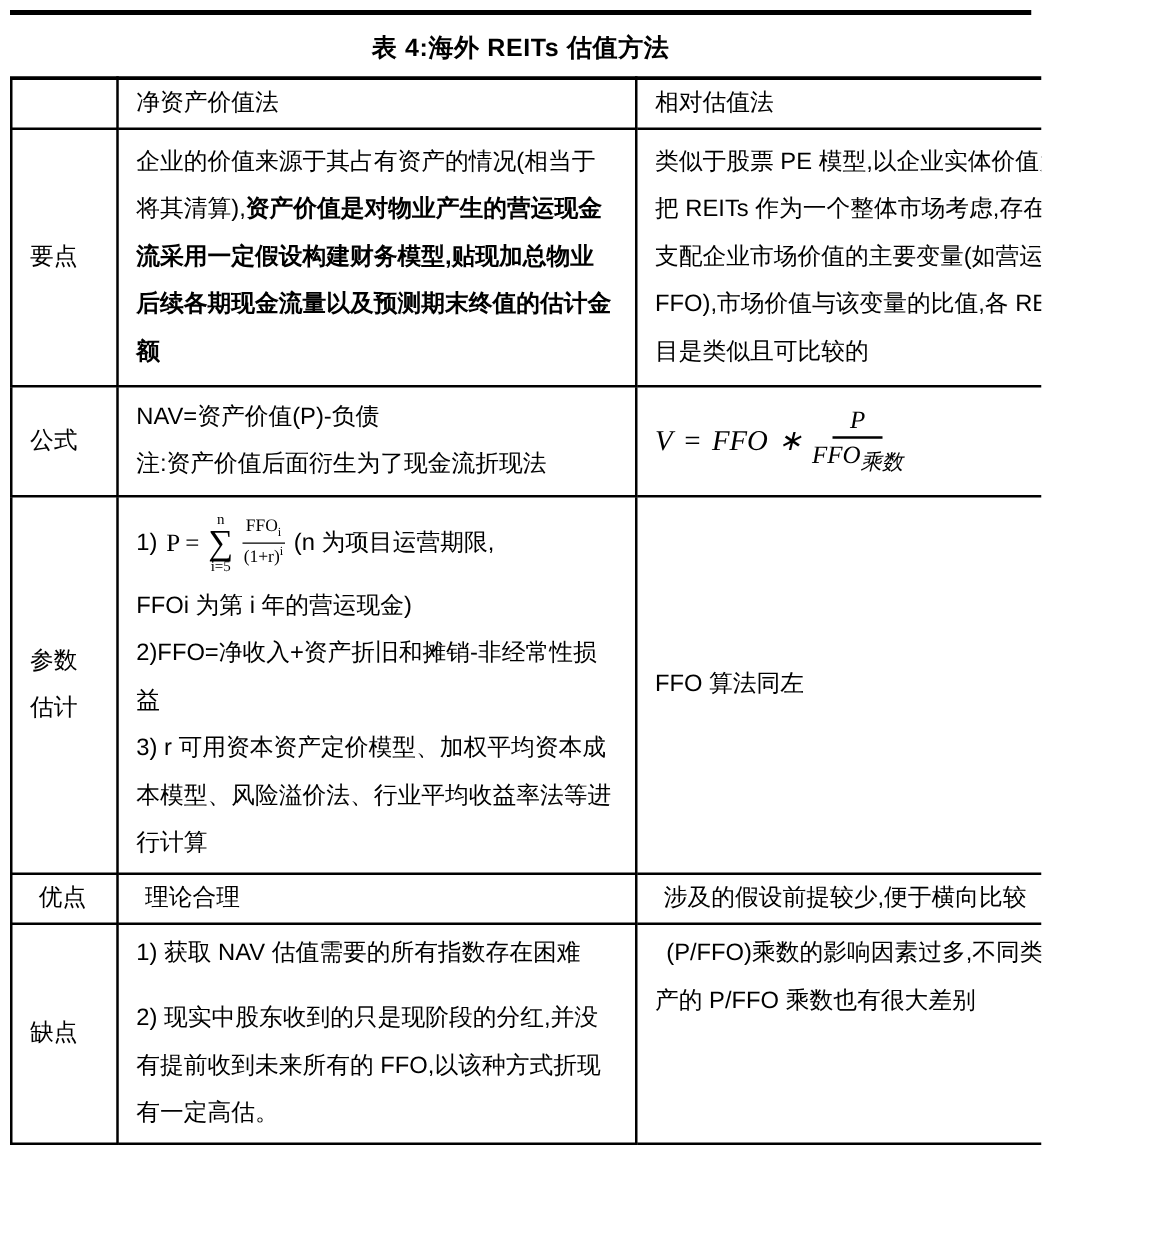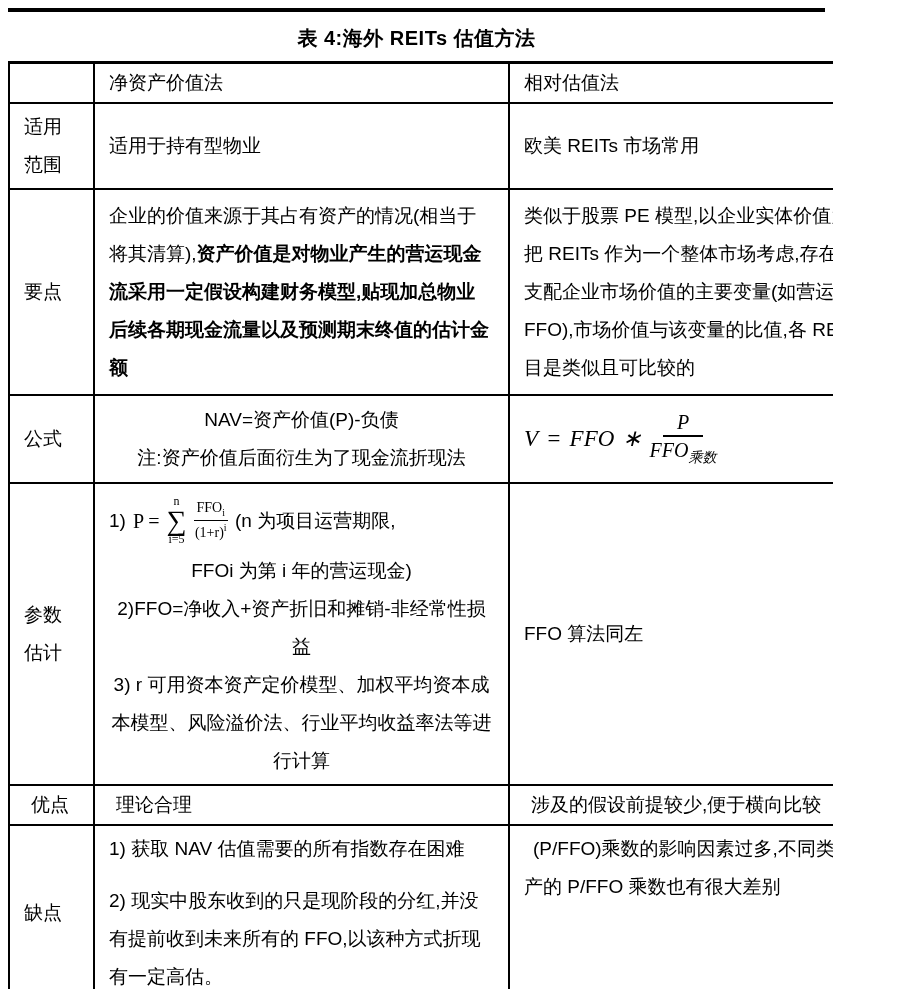--- a/index.html
+++ b/index.html
@@ -60,42 +60,42 @@
     align-items: center;
     gap: 8px;
     font-family: "Liberation Serif", serif;
     font-style: italic;
     font-size: 23px;
     line-height: 1.1;
   }
   .vformula .frac { display: inline-flex; flex-direction: column; align-items: center; }
   .vformula .num { font-size: 20px; padding: 0 14px 2px 14px; border-bottom: 2px solid #000; }
   .vformula .den { font-size: 20px; padding-top: 2px; }
-  .vformula .den sub { font-size: 14px; font-style: italic; }
+  .vformula .den sub { font-size: 17px; font-style: italic; }
 
   
   .sumline {
     display: flex;
     align-items: center;
     gap: 7px;
     height: 62px;
     line-height: 1;
     margin-top: 2px;
   }
   .sumline .cjk { font-size: 19px; }
   .sumline .mathvar { font-family: "Liberation Serif", serif; font-size: 20px; }
   .sum { display: inline-flex; flex-direction: column; align-items: center; line-height: 1; }
   .sum .lim { font-family: "Liberation Serif", serif; font-size: 12px; line-height: 1.1; }
   .sum .sigma { font-family: "Liberation Serif", serif; font-size: 28px; line-height: 0.9; }
   .sfrac { display: inline-flex; flex-direction: column; align-items: center; line-height: 1; font-family: "Liberation Serif", serif; }
   .sfrac .n { font-size: 14px; padding: 0 3px 2px 3px; border-bottom: 1.5px solid #000; }
   .sfrac .d { font-size: 14px; padding-top: 2px; }
   .sfrac sub, .sfrac sup { font-size: 10px; }
 
-  .pline { margin: 0; text-align: center; }
+  .pline { margin: 0; }
   .cons-left p { margin: 0; }
   .cons-left p + p { margin-top: 14px; }
   .cons-right { vertical-align: top !important; text-indent: 9px; }
 </style>
 </head>
 <body>
 
 <div class="doc">
 
   <hr class="rule rule-top">
@@ -109,25 +109,20 @@
       <col style="width:404px">
     </colgroup>
 
     <tbody>
         <tr class="hdr">
       <td class="lab"></td>
       <td>净资产价值法</td>
       <td>相对估值法</td>
     </tr>
 
-    <tr class="r-scope">
-      <td class="lab">适用范围</td>
-      <td>适用于持有型物业</td>
-      <td>欧美 REITs 市场常用</td>
-    </tr>
 
     <tr class="r-key">
       <td class="lab">要点</td>
       <td><span>企业的价值来源于其占有资产的情况(相当于将其清算),</span><span class="bold">资产价值是对物业产生的营运现金流采用一定假设构建财务模型,贴现加总物业后续各期现金流量以及预测期末终值的估计金额</span></td>
       <td>类似于股票 PE 模型,以企业实体价值为基础,把 REITs 作为一个整体市场考虑,存在一个可支配企业市场价值的主要变量(如营运现金 FFO),市场价值与该变量的比值,各 REITs 项目是类似且可比较的</td>
     </tr>
 
     <tr class="r-formula">
       <td class="lab">公式</td>
       <td>

